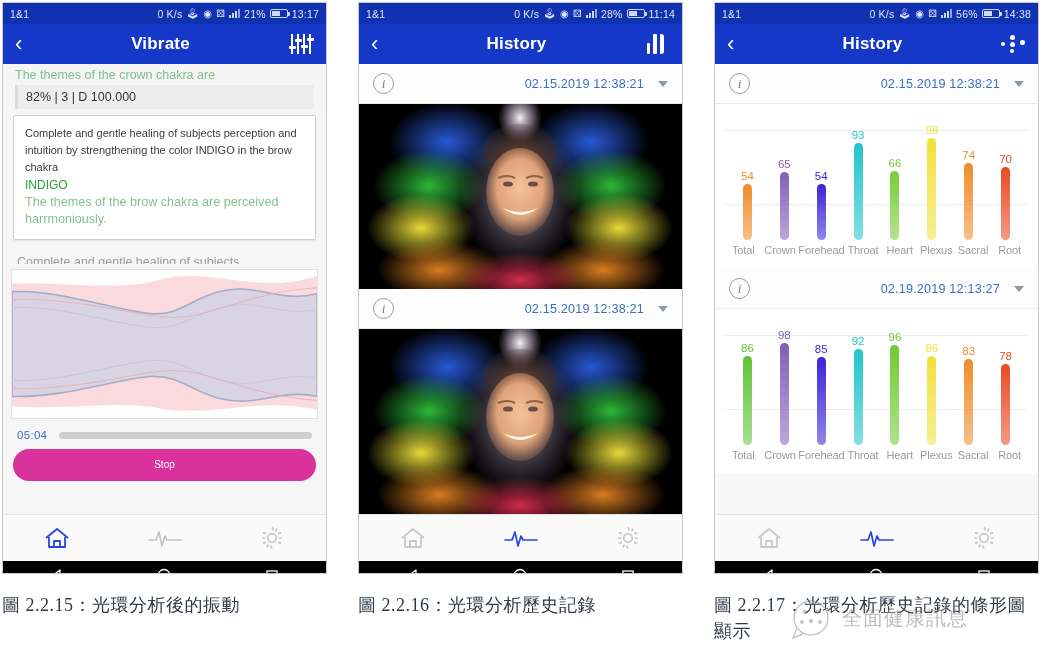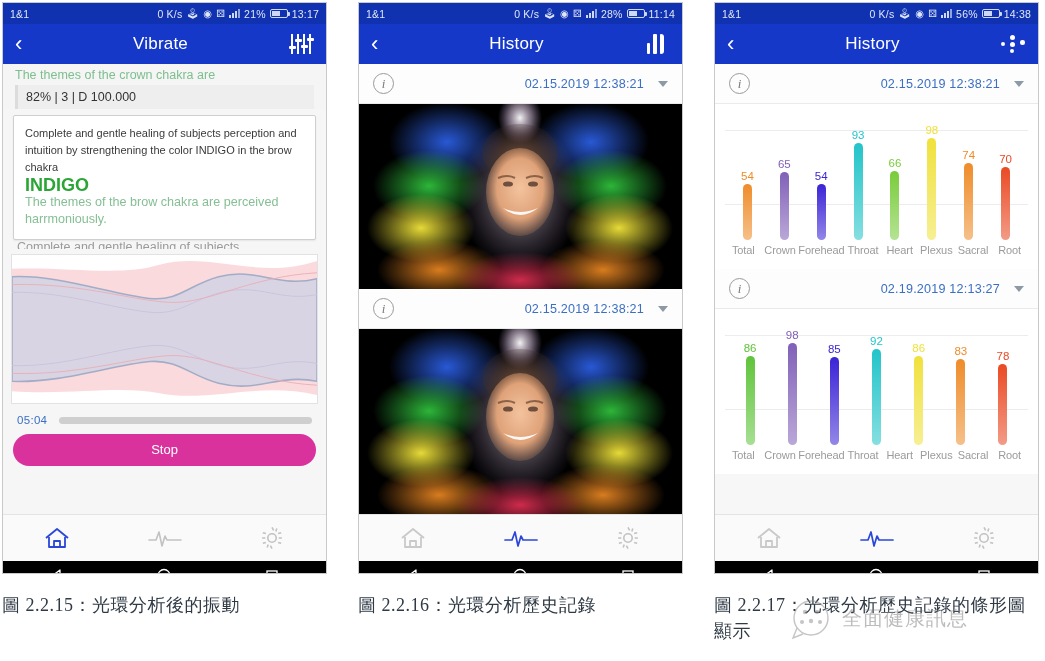--- a/index.html
+++ b/index.html
@@ -56,21 +56,21 @@
 
   
   .appbar {
     height:40px; background:#1638c8;
     display:flex; align-items:center;
     padding:0 12px; position:relative; color:#fff;
   }
   .appbar .back { font-size:22px; line-height:1; font-weight:300; cursor:pointer; }
   .appbar .title {
     position:absolute; left:0; right:8px; text-align:center;
-    font-size:17px; font-weight:400; letter-spacing:.2px; pointer-events:none;
+    font-size:17px; font-weight:700; letter-spacing:.2px; pointer-events:none;
   }
   .appbar .action { margin-left:auto; z-index:2; display:flex; align-items:center; }
 
   
   .eq-icon{ width:24px;height:20px;position:relative;display:block; }
   .eq-icon i{ position:absolute; top:0; bottom:0; width:2.2px; background:#fff; }
   .eq-icon i:nth-child(1){left:1px;}
   .eq-icon i:nth-child(2){left:7px;}
   .eq-icon i:nth-child(3){left:13px;}
   .eq-icon i:nth-child(4){left:19px;}
@@ -110,45 +110,45 @@
   .p1-meta {
     background:#eeeeee; border-left:3px solid #dcdcdc;
     font-size:12.5px; color:#333; padding:5px 8px; margin-top:2px;
   }
   .card {
     margin:6px 10px 0; background:#fff;
     border:1px solid #cfcfcf; border-radius:2px;
     padding:9px 11px 11px; box-shadow:0 1px 2px rgba(0,0,0,.07);
   }
   .card p { font-size:11px; line-height:17px; color:#3a3a3a; }
-  .card .indigo { color:#2aa536; font-weight:700; font-size:18px; line-height:18px; }
+  .card .indigo { color:#2aa536; font-weight:400; font-size:12px; line-height:18px; }
   .card .muted { color:#85bf93; font-size:12.6px; line-height:17px; }
   .p1-partial2 {
     color:#9a9a9a; font-size:12.5px; line-height:15px;
-    margin:0 14px 0; white-space:nowrap; overflow:hidden; height:9px;
+    margin:15px 14px 0; white-space:nowrap; overflow:hidden; height:9px;
   }
   .wave-wrap {
     margin:5px 8px 0; height:150px; background:#fff;
     border:1px solid #e2e2e6; position:relative; overflow:hidden;
   }
   .wave-wrap svg { display:block; width:100%; height:100%; }
 
   .prog-row {
     display:flex; align-items:center; gap:12px;
     padding:10px 14px 6px;
   }
   .prog-time { font-size:11.5px; color:#3a6fc4; letter-spacing:.3px; }
   .prog-track {
     flex:1; height:7px; background:#cfcfcf; border-radius:4px; overflow:hidden;
   }
   .prog-fill { height:100%; background:#1438c5; border-radius:4px; }
   .stop-btn {
     display:block; margin:2px 10px 0; height:32px; line-height:32px;
     background:#d9329d; color:#fff; border:none; border-radius:16px;
-    font-size:13px; width:calc(100% - 20px); cursor:pointer;
+    font-size:10px; width:calc(100% - 20px); cursor:pointer;
     font-family:"Liberation Sans", sans-serif;
   }
 
   
   .hist-head {
     height:40px; background:#fdfdfd;
     display:flex; align-items:center; padding:0 14px;
     border-bottom:1px solid #eaeaea;
   }
   .info-ico {
@@ -638,20 +638,24 @@
             </div>
             <div class="bar-col">
               <div class="bar-val" style="color: rgb(58, 36, 214); margin-top: 20px;">85</div>
               <div class="bar" style="height: 88px; background: linear-gradient(rgb(58, 36, 214) 0%, rgb(147, 135, 232) 100%);"></div>
             </div>
             <div class="bar-col">
               <div class="bar-val" style="color: rgb(34, 196, 201);">92</div>
               <div class="bar" style="height: 96px; background: linear-gradient(rgb(34, 196, 201) 0%, rgb(133, 223, 225) 100%);"></div>
             </div>
             <div class="bar-col">
+              <div class="bar-val" style="color: rgb(111, 202, 49);">96</div>
+              <div class="bar" style="height: 100px; background: linear-gradient(rgb(111, 202, 49) 0%, rgb(176, 226, 142) 100%);"></div>
+            </div>
+            <div class="bar-col">
               <div class="bar-val" style="color: rgb(240, 225, 60);">86</div>
               <div class="bar" style="height: 89px; background: linear-gradient(rgb(240, 225, 60) 0%, rgb(247, 239, 148) 100%);"></div>
             </div>
             <div class="bar-col">
               <div class="bar-val" style="color: rgb(239, 140, 42);">83</div>
               <div class="bar" style="height: 86px; background: linear-gradient(rgb(239, 140, 42) 0%, rgb(246, 192, 138) 100%);"></div>
             </div>
             <div class="bar-col">
               <div class="bar-val" style="color: rgb(234, 74, 36);">78</div>
               <div class="bar" style="height: 81px; background: linear-gradient(rgb(234, 74, 36) 0%, rgb(243, 155, 135) 100%);"></div>

